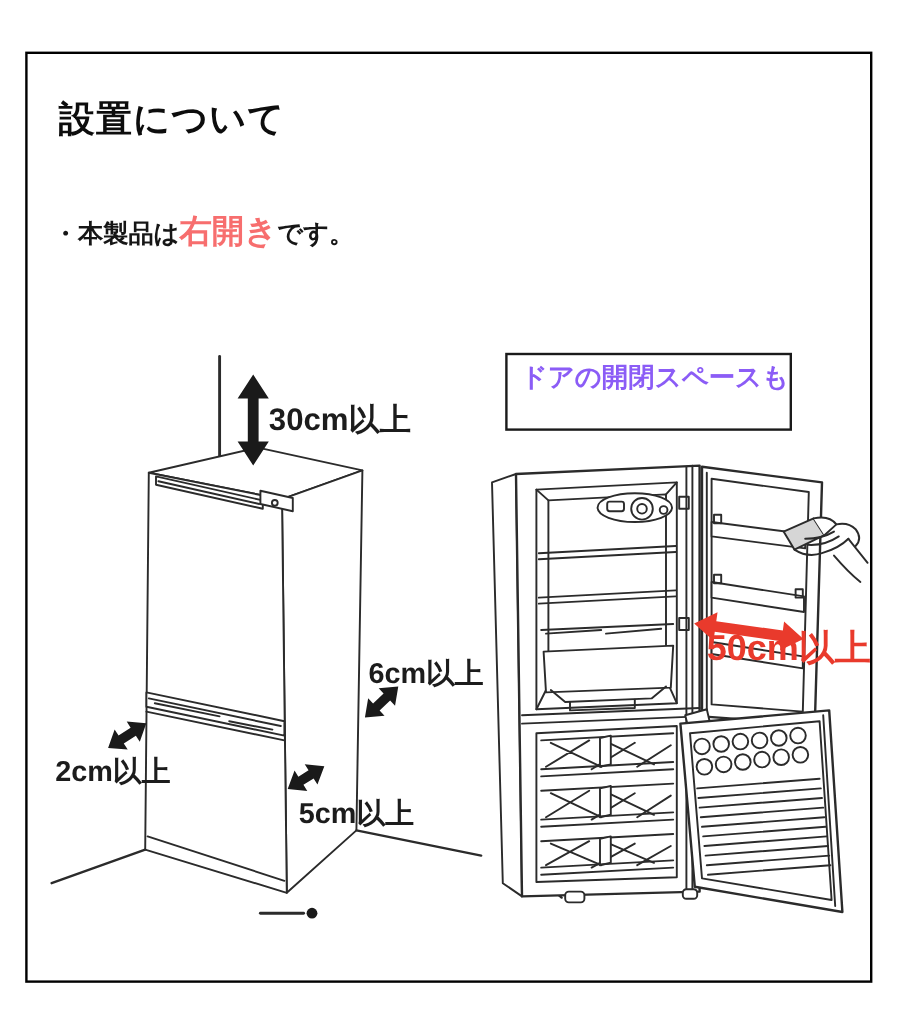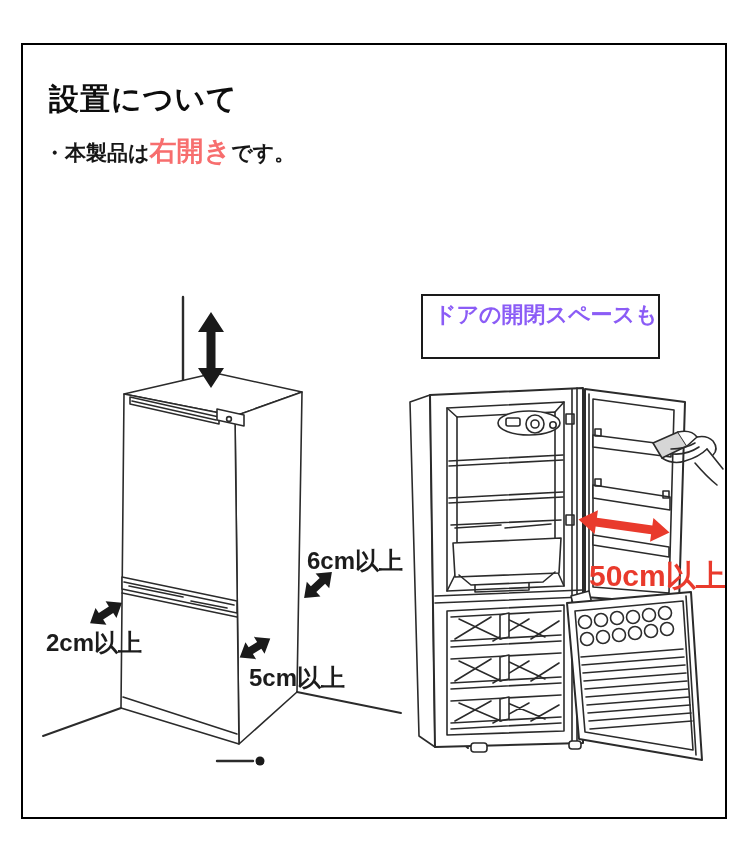--- a/index.html
+++ b/index.html
@@ -11,33 +11,33 @@
   .frame{
     position:absolute;left:21px;top:43px;width:702px;height:772px;
     border:2px solid #000;background:#fff;
   }
   .frame > *{position:absolute;}
   .page-title{
     left:26px;top:34px;font-size:30px;font-weight:700;letter-spacing:1px;
     color:#0d0d0d;white-space:nowrap;
   }
   .bullets{left:21px;top:90px;width:665px;font-weight:600;}
-  .bullet{font-size:21px;line-height:33.5px;white-space:nowrap;color:#161616;}
+  .bullet{font-size:21px;line-height:33.5px;white-space:nowrap;color:#161616;margin-top:42px;}
   .bullet .hl{font-size:27px;font-weight:600;}
   .diagram-svg{left:0;top:0;width:702px;height:772px;}
   .measure-label{
     font-size:24px;font-weight:600;color:#1c1c1c;white-space:nowrap;
   }
   .label-30{left:201px;top:287px;font-size:26px;}
   .label-6{left:284px;top:500px;text-align:center;}
   .label-2{left:23px;top:582px;}
   .label-5{left:226px;top:617px;}
   .label-level{left:63px;top:701px;}
   .label-50{
-    left:566px;top:511px;font-size:30px;font-weight:700;white-space:nowrap;
+    left:566px;top:475px;font-size:30px;font-weight:700;white-space:nowrap;
   }
   .note-box{
     left:398px;top:249px;width:224px;height:56px;border:2px solid #1a1a1a;
     background:#fff;padding:5px 0 0 11px;
   }
   .note-line{font-size:22px;line-height:27px;color:#8b5cf6;font-weight:600;white-space:nowrap;}
 </style>
 </head>
 <body>
 
@@ -195,20 +195,21 @@
       <polygon points="-46,0 -28,-12 -28,-4.5 28,-4.5 28,-12 46,0 28,12 28,4.5 -28,4.5 -28,12" fill="#e93a2c" stroke="none" transform="translate(601,481) rotate(8)"></polygon>
     </g>
   </svg>
 
   <div class="page-title">設置について</div>
 
   <div class="bullets">
     <div class="bullet"><span>・本製品は</span><span class="hl" style="color:#f76e6e">右開き</span><span>です。</span></div>
   </div>
 
+  <span class="measure-label label-30">30cm以上</span>
   <span class="measure-label label-6">6cm以上</span>
   <span class="measure-label label-2">2cm以上</span>
   <span class="measure-label label-5">5cm以上</span>
 
   <div class="note-box">
     <div class="note-line">ドアの開閉スペースも</div>
   </div>
 
   <span class="label-50" style="color:#e93a2c">50cm以上</span>
 

